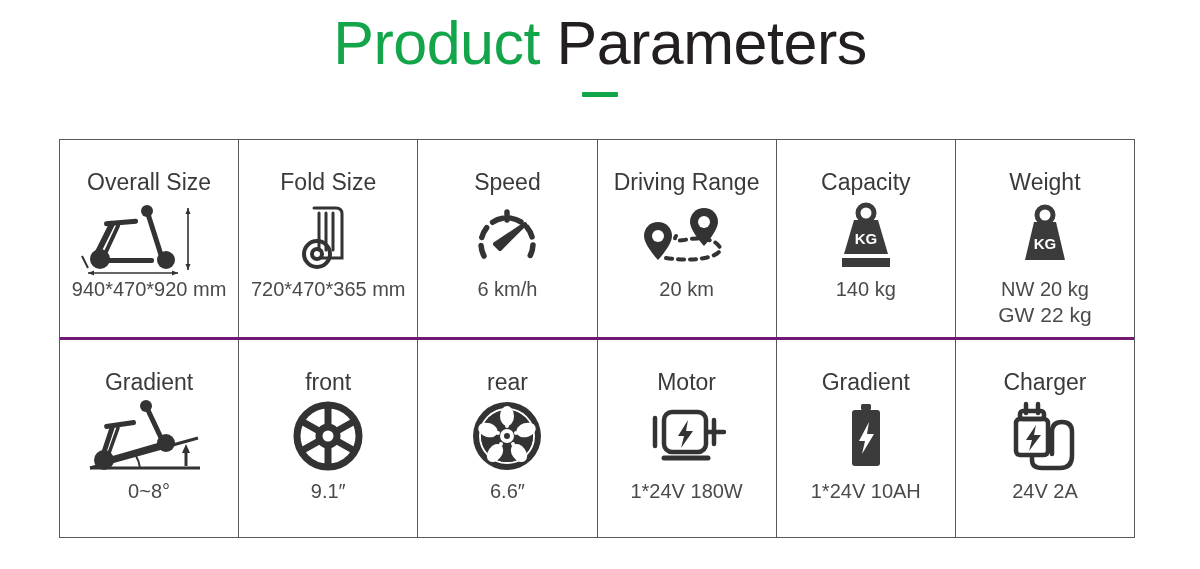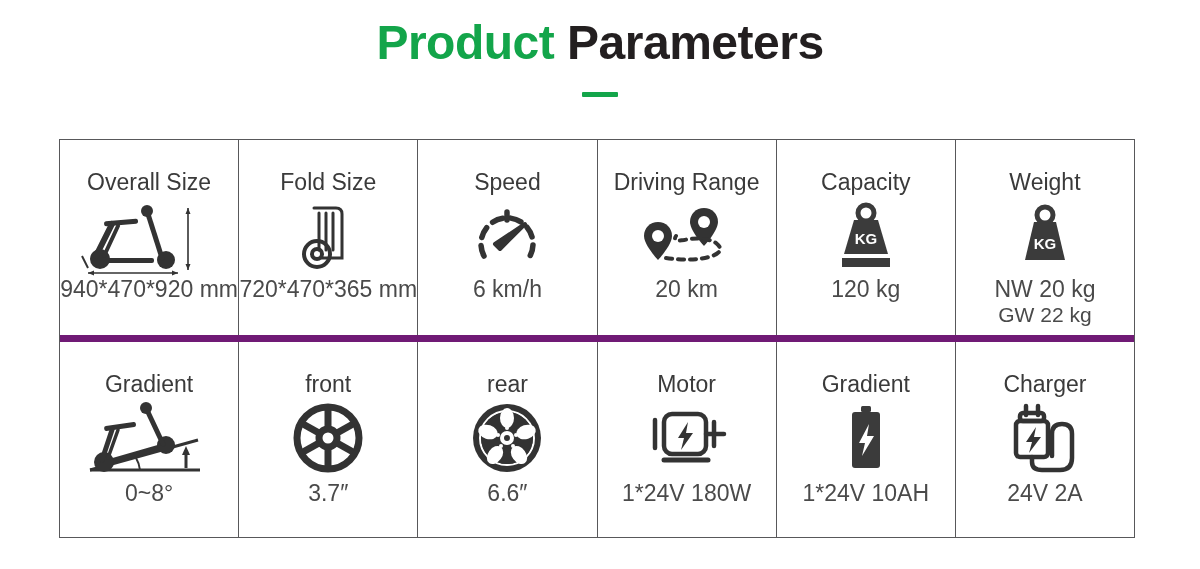--- a/index.html
+++ b/index.html
@@ -23,22 +23,22 @@
 
   
   .title-block {
     position: absolute;
     top: 10px;
     left: 0;
     width: 1200px;
     text-align: center;
   }
   .title {
-    font-size: 48px;
-    font-weight: bold;
+    font-size: 61px;
+    font-weight: normal;
     line-height: 66px;
     letter-spacing: -0.5px;
     white-space: nowrap;
   }
   .title .green {
     color: #13a54a;
   }
   .title .dark {
     color: #231f20;
   }
@@ -61,21 +61,21 @@
     box-sizing: border-box;
     display: flex;
     flex-direction: column;
   }
   .spec-row {
     display: flex;
     flex: 1 1 0;
     min-height: 0;
   }
   .spec-row + .spec-row {
-    border-top: 7px solid #701a75;
+    border-top: 3px solid #701a75;
   }
   .spec-cell {
     flex: 1 1 0;
     min-width: 0;
     position: relative;
     display: flex;
     flex-direction: column;
     align-items: center;
     justify-content: flex-start;
     padding-top: 28px;
@@ -91,21 +91,21 @@
     white-space: nowrap;
   }
   .cell-icon {
     height: 76px;
     display: flex;
     align-items: flex-start;
     justify-content: center;
     margin-top: 4px;
   }
   .cell-value {
-    font-size: 23px;
+    font-size: 20px;
     line-height: 26px;
     color: #4a4a4a;
     white-space: nowrap;
     text-align: center;
   }
   .cell-value-2 {
     font-size: 21px;
     line-height: 26px;
     color: #4a4a4a;
     white-space: nowrap;
@@ -237,21 +237,21 @@
           <svg width="80" height="76" viewBox="0 0 80 76">
 
             <circle cx="40" cy="13" r="8" fill="none" stroke="#3b3b3b" stroke-width="5"></circle>
 
             <path d="M28 20 L52 20 L62 54 L18 54 Z" fill="#3b3b3b"></path>
 
             <rect x="16" y="58" width="48" height="9" fill="#3b3b3b"></rect>
             <text x="40" y="44" text-anchor="middle" fill="#ffffff" font-family="Liberation Sans, sans-serif" font-size="15" font-weight="bold">KG</text>
           </svg>
         </div>
-        <div class="cell-value">120 kg</div>
+        <div class="cell-value">140 kg</div>
       </div>
 
       <div class="spec-cell">
         <div class="cell-label">Weight</div>
         <div class="cell-icon">
           <svg width="80" height="76" viewBox="0 0 80 76">
             <circle cx="40" cy="15" r="8" fill="none" stroke="#3b3b3b" stroke-width="5"></circle>
             <path d="M29 22 L51 22 L60 60 L20 60 Z" fill="#3b3b3b"></path>
             <text x="40" y="49" text-anchor="middle" fill="#ffffff" font-family="Liberation Sans, sans-serif" font-size="15" font-weight="bold">KG</text>
           </svg>
@@ -307,21 +307,21 @@
             <g stroke="#333333" stroke-width="7" stroke-linecap="butt">
               <line x1="38" y1="9" x2="38" y2="28"></line>
               <line x1="38" y1="48" x2="38" y2="67"></line>
               <line x1="13" y1="24" x2="29" y2="33"></line>
               <line x1="47" y1="43" x2="63" y2="52"></line>
               <line x1="13" y1="52" x2="29" y2="43"></line>
               <line x1="47" y1="33" x2="63" y2="24"></line>
             </g>
           </svg>
         </div>
-        <div class="cell-value">3.7″</div>
+        <div class="cell-value">9.1″</div>
       </div>
 
       <div class="spec-cell">
         <div class="cell-label">rear</div>
         <div class="cell-icon">
           <svg width="76" height="76" viewBox="0 0 76 76">
 
             <circle cx="38" cy="38" r="34" fill="#333333"></circle>
             <circle cx="38" cy="38" r="27" fill="none" stroke="#ffffff" stroke-width="2"></circle>
 

